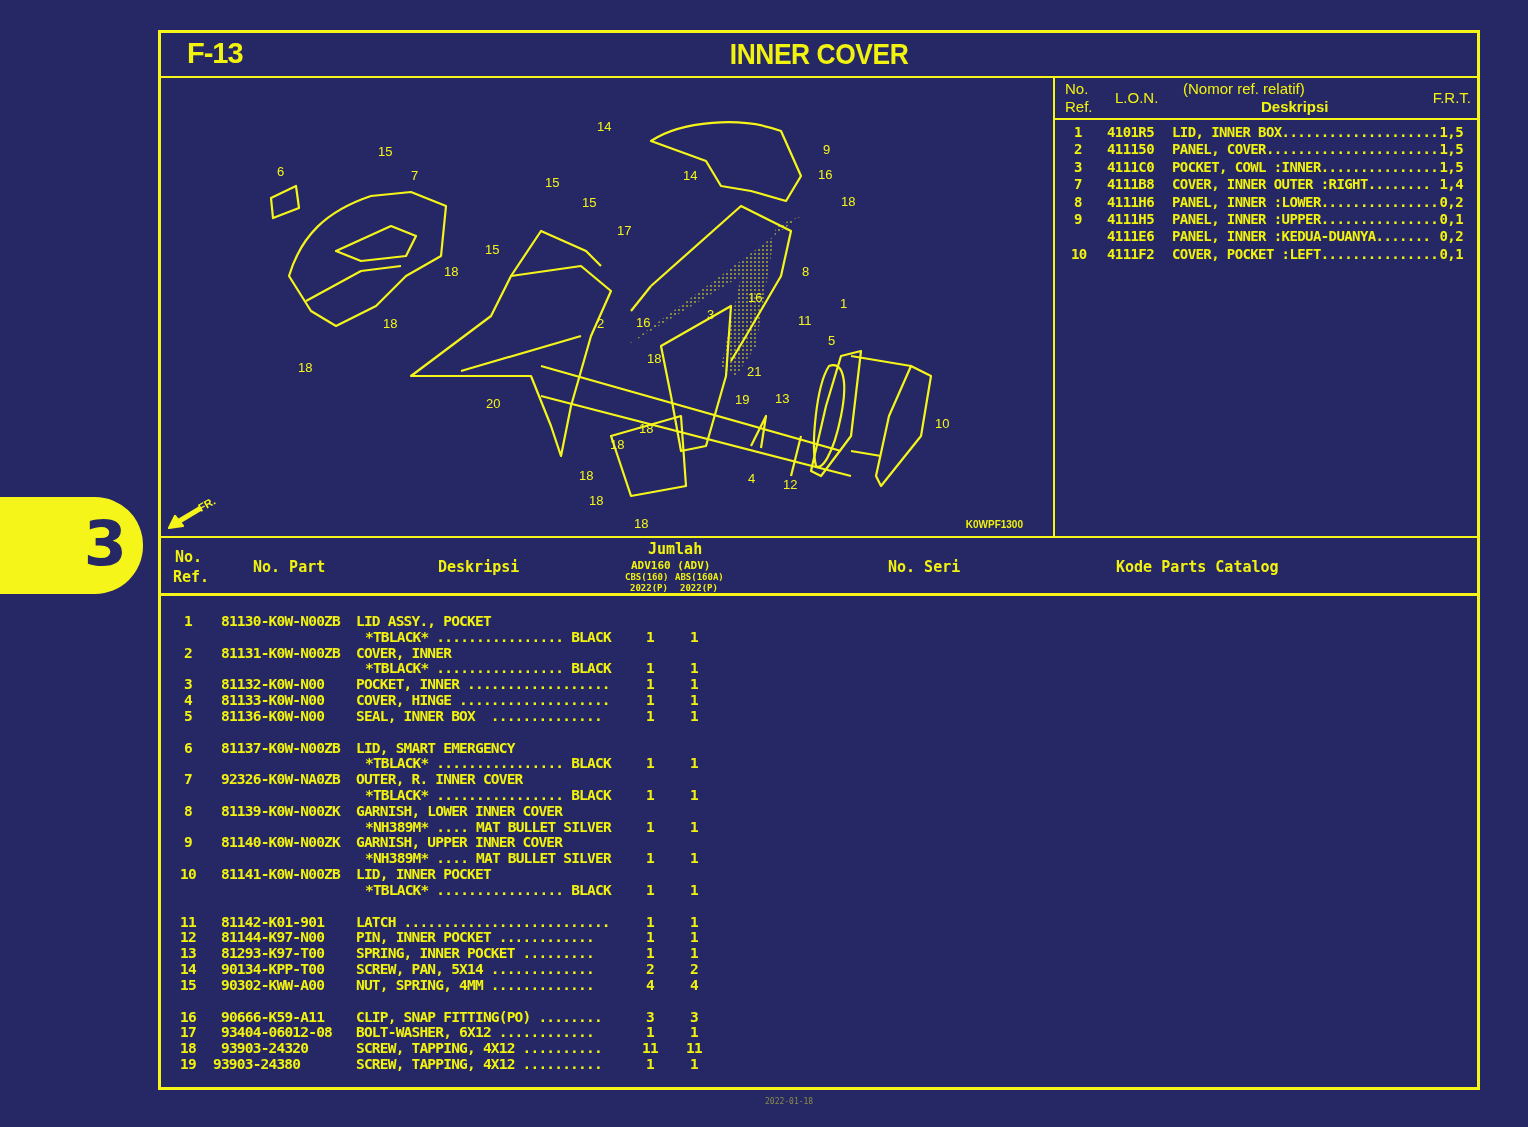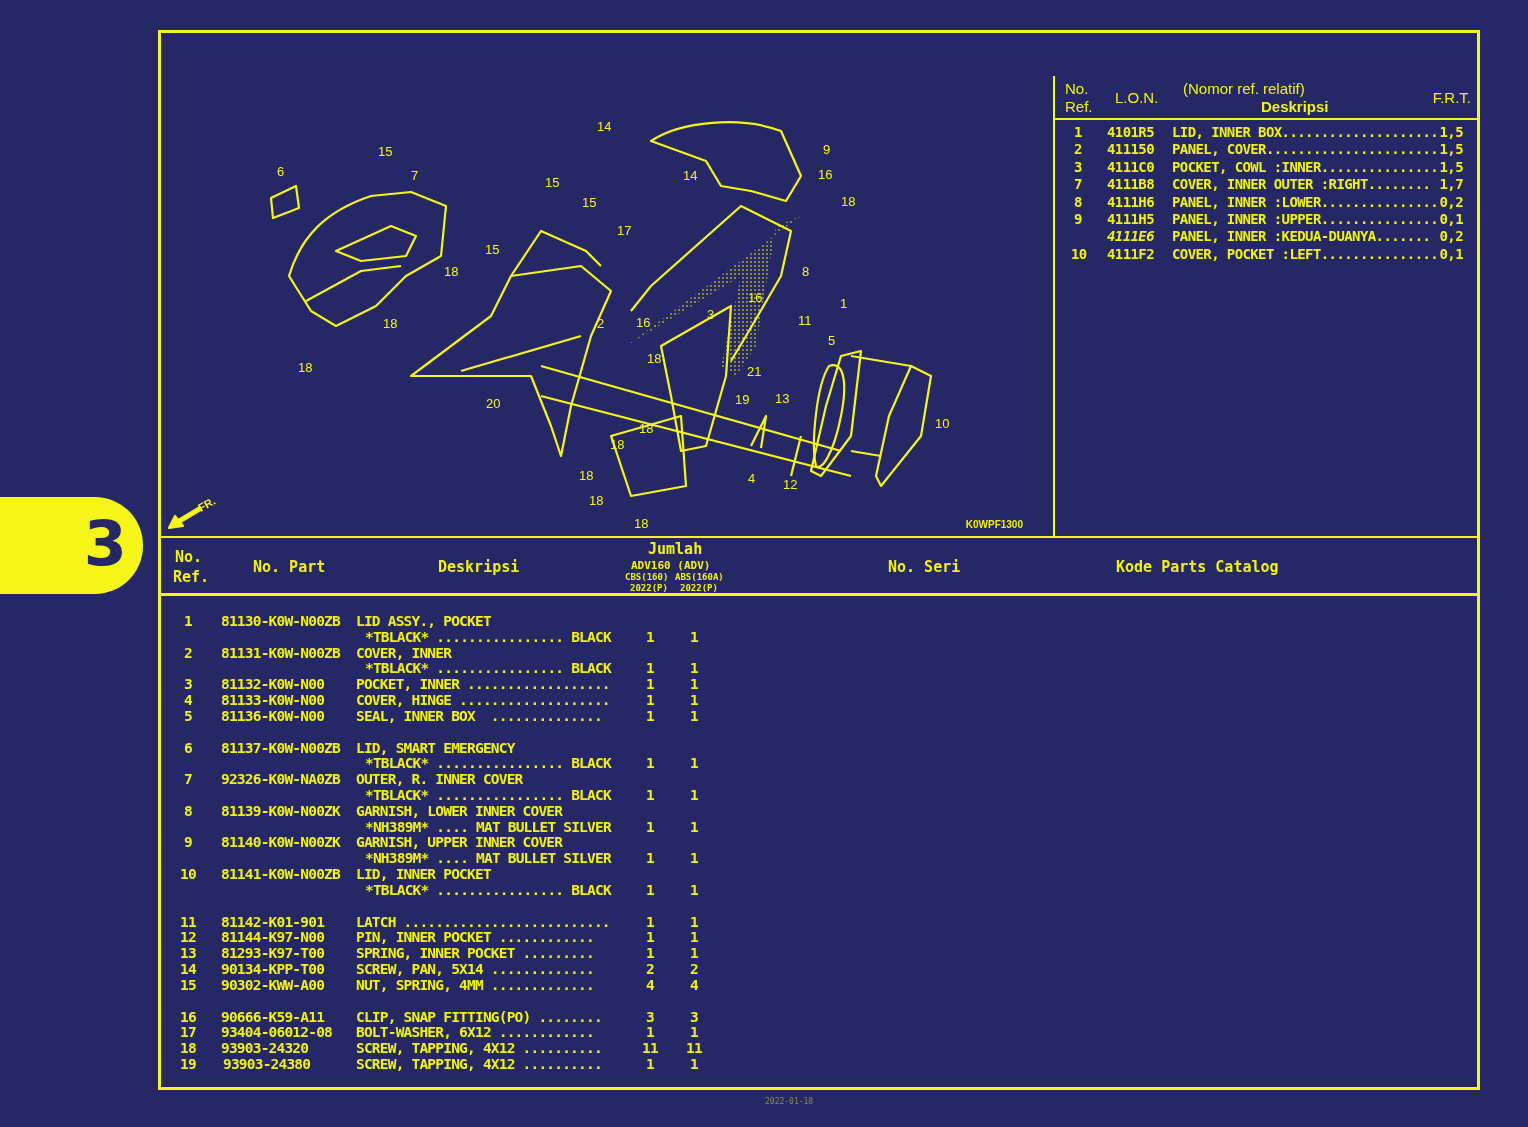--- a/index.html
+++ b/index.html
@@ -35,20 +35,24 @@
   .footer-ghost { position:absolute; left:765px; top:1097px; font-size:8px; color:#8a8a4a; }
 </style>
 </head>
 <body>
 
 <div class="side-tab">
   <span>3</span>
 </div>
 
 <div class="frame">
+  <div class="titlebar">
+    <span class="fig-code">F-13</span>
+    <div class="fig-title">INNER COVER</div>
+  </div>
 
   <div class="diagram">
     <svg width="892" height="460" viewBox="0 0 892 460">
       <defs>
         <pattern id="dots" width="4" height="4" patternUnits="userSpaceOnUse">
           <circle cx="2" cy="2" r="0.9" fill="#b8b82a"></circle>
         </pattern>
       </defs>
       <g fill="none" stroke="#f5f51a" stroke-width="2.2" stroke-linejoin="round">
 
@@ -137,24 +141,24 @@
       <span style="left:10px;top:22px">Ref.</span>
       <span style="left:60px;top:13px">L.O.N.</span>
       <span style="left:128px;top:4px">(Nomor ref. relatif)</span>
       <span style="left:206px;top:22px;font-weight:bold">Deskripsi</span>
       <span style="right:6px;top:13px">F.R.T.</span>
     </div>
     <div class="frt-rows" id="frt-rows">
         <div class="frt-row"><span style="left: 16px; width: 14px; text-align: center;">1</span><span style="left: 52px;">4101R5</span><span style="left: 117px;">LID, INNER BOX....................</span><span style="right: 14px;">1,5</span></div>
         <div class="frt-row"><span style="left: 16px; width: 14px; text-align: center;">2</span><span style="left: 52px;">411150</span><span style="left: 117px;">PANEL, COVER......................</span><span style="right: 14px;">1,5</span></div>
         <div class="frt-row"><span style="left: 16px; width: 14px; text-align: center;">3</span><span style="left: 52px;">4111C0</span><span style="left: 117px;">POCKET, COWL :INNER...............</span><span style="right: 14px;">1,5</span></div>
-        <div class="frt-row"><span style="left: 16px; width: 14px; text-align: center;">7</span><span style="left: 52px;">4111B8</span><span style="left: 117px;">COVER, INNER OUTER :RIGHT........</span><span style="right: 14px;">1,7</span></div>
+        <div class="frt-row"><span style="left: 16px; width: 14px; text-align: center;">7</span><span style="left: 52px;">4111B8</span><span style="left: 117px;">COVER, INNER OUTER :RIGHT........</span><span style="right: 14px;">1,4</span></div>
         <div class="frt-row"><span style="left: 16px; width: 14px; text-align: center;">8</span><span style="left: 52px;">4111H6</span><span style="left: 117px;">PANEL, INNER :LOWER...............</span><span style="right: 14px;">0,2</span></div>
         <div class="frt-row"><span style="left: 16px; width: 14px; text-align: center;">9</span><span style="left: 52px;">4111H5</span><span style="left: 117px;">PANEL, INNER :UPPER...............</span><span style="right: 14px;">0,1</span></div>
-        <div class="frt-row"><span style="left: 16px; width: 14px; text-align: center;"></span><span style="left: 52px; font-style: italic;">4111E6</span><span style="left: 117px;">PANEL, INNER :KEDUA-DUANYA.......</span><span style="right: 14px;">0,2</span></div>
+        <div class="frt-row"><span style="left: 16px; width: 14px; text-align: center;"></span><span style="left: 52px;">4111E6</span><span style="left: 117px;">PANEL, INNER :KEDUA-DUANYA.......</span><span style="right: 14px;">0,2</span></div>
         <div class="frt-row"><span style="left: 16px; width: 14px; text-align: center;">10</span><span style="left: 52px; text-align: right;">4111F2</span><span style="left: 117px;">COVER, POCKET :LEFT...............</span><span style="right: 14px;">0,1</span></div>
       </div>
   </div>
 
   <div class="parts-head">
     <span style="left:14px;top:10px">No.</span>
     <span style="left:12px;top:30px">Ref.</span>
     <span style="left:92px;top:20px">No. Part</span>
     <span style="left:277px;top:20px">Deskripsi</span>
     <span style="left:487px;top:2px">Jumlah</span>
@@ -189,17 +193,17 @@
       <div class="gap"></div>
       <div class="prow"><span style="left: 12px; width: 30px; text-align: center;">11</span><span style="left: 60px;">81142-K01-901</span><span style="left: 195px;">LATCH ..........................</span><span style="left: 480px; width: 18px; text-align: center;">1</span><span style="left: 524px; width: 18px; text-align: center;">1</span></div>
       <div class="prow"><span style="left: 12px; width: 30px; text-align: center;">12</span><span style="left: 60px;">81144-K97-N00</span><span style="left: 195px;">PIN, INNER POCKET ............</span><span style="left: 480px; width: 18px; text-align: center;">1</span><span style="left: 524px; width: 18px; text-align: center;">1</span></div>
       <div class="prow"><span style="left: 12px; width: 30px; text-align: center;">13</span><span style="left: 60px;">81293-K97-T00</span><span style="left: 195px;">SPRING, INNER POCKET .........</span><span style="left: 480px; width: 18px; text-align: center;">1</span><span style="left: 524px; width: 18px; text-align: center;">1</span></div>
       <div class="prow"><span style="left: 12px; width: 30px; text-align: center;">14</span><span style="left: 60px;">90134-KPP-T00</span><span style="left: 195px;">SCREW, PAN, 5X14 .............</span><span style="left: 480px; width: 18px; text-align: center;">2</span><span style="left: 524px; width: 18px; text-align: center;">2</span></div>
       <div class="prow"><span style="left: 12px; width: 30px; text-align: center;">15</span><span style="left: 60px;">90302-KWW-A00</span><span style="left: 195px;">NUT, SPRING, 4MM .............</span><span style="left: 480px; width: 18px; text-align: center;">4</span><span style="left: 524px; width: 18px; text-align: center;">4</span></div>
       <div class="gap"></div>
       <div class="prow"><span style="left: 12px; width: 30px; text-align: center;">16</span><span style="left: 60px;">90666-K59-A11</span><span style="left: 195px;">CLIP, SNAP FITTING(PO) ........</span><span style="left: 480px; width: 18px; text-align: center;">3</span><span style="left: 524px; width: 18px; text-align: center;">3</span></div>
       <div class="prow"><span style="left: 12px; width: 30px; text-align: center;">17</span><span style="left: 60px;">93404-06012-08</span><span style="left: 195px;">BOLT-WASHER, 6X12 ............</span><span style="left: 480px; width: 18px; text-align: center;">1</span><span style="left: 524px; width: 18px; text-align: center;">1</span></div>
       <div class="prow"><span style="left: 12px; width: 30px; text-align: center;">18</span><span style="left: 60px;">93903-24320</span><span style="left: 195px;">SCREW, TAPPING, 4X12 ..........</span><span style="left: 480px; width: 18px; text-align: center;">11</span><span style="left: 524px; width: 18px; text-align: center;">11</span></div>
-      <div class="prow"><span style="left: 12px; width: 30px; text-align: center;">19</span><span style="left: 62px; text-align: right;">93903-24380</span><span style="left: 195px;">SCREW, TAPPING, 4X12 ..........</span><span style="left: 480px; width: 18px; text-align: center;">1</span><span style="left: 524px; width: 18px; text-align: center;">1</span></div>
+      <div class="prow"><span style="left: 12px; width: 30px; text-align: center;">19</span><span style="left: 52px; text-align: right;">93903-24380</span><span style="left: 195px;">SCREW, TAPPING, 4X12 ..........</span><span style="left: 480px; width: 18px; text-align: center;">1</span><span style="left: 524px; width: 18px; text-align: center;">1</span></div>
     </div>
 </div>
 
 <div class="footer-ghost">2022-01-18</div>
 
 </body></html>

